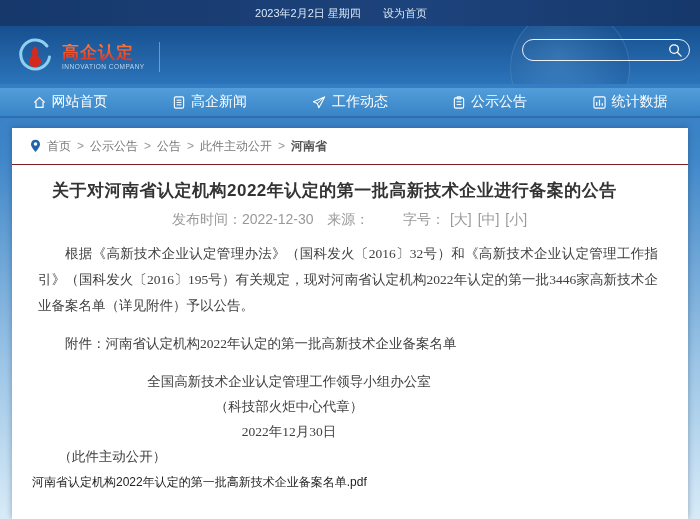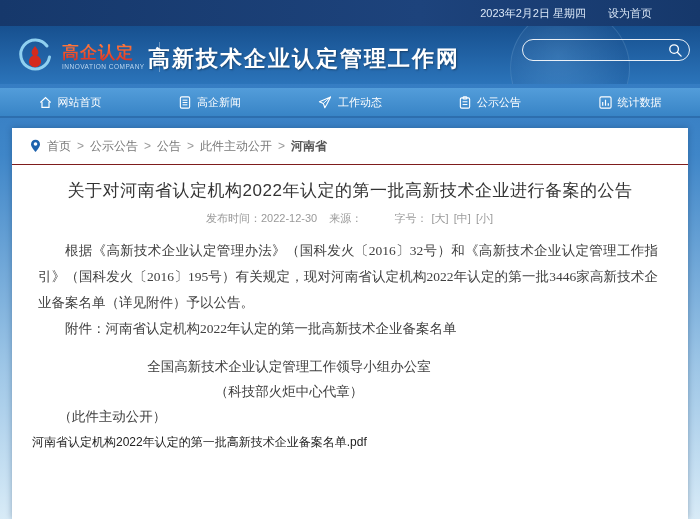--- a/index.html
+++ b/index.html
@@ -8,21 +8,21 @@
     width:700px; height:519px; overflow:hidden; position:relative;
     font-family:"Liberation Sans", sans-serif;
     background: linear-gradient(180deg, #2a72bd 0%, #3f86c8 30%, #9cc5e6 70%, #d8ebf7 100%);
   }
 
   
   .topbar {
     position:absolute; top:0; left:0; right:0; height:26px;
     background:linear-gradient(90deg,#16386b,#1d437c 60%,#16386b);
     color:#dce9f8; font-size:11px;
-    display:flex; justify-content:flex-end; align-items:center;
+    display:flex; justify-content:center; align-items:center;
     padding:0 26px 0 30px;
   }
   .topbar-links { display:flex; align-items:center; gap:7px;flex-direction:column; }
   .topbar-links .sep { color:#9db8d8; }
   .topbar-links span[data-interactable="true"] { cursor:pointer; }
 
   
   .header {
     position:absolute; top:26px; left:0; right:0; height:58px;
     background:linear-gradient(180deg,#17508f,#2b74ba);
@@ -63,57 +63,57 @@
 
   
   .nav {
     position:absolute; top:88px; left:0; right:0; height:30px;
     background:linear-gradient(180deg,#539dda,#3884c6);
     border-bottom:2px solid #2d6eae;
     display:flex; align-items:stretch;
   }
   .nav-item {
     flex:1; display:flex; align-items:center; justify-content:center; gap:6px;
-    color:#fff; font-size:11px; cursor:pointer; white-space:nowrap;
+    color:#fff; font-size:14px; cursor:pointer; white-space:nowrap;
   }
   .nav-item svg { display:block; }
 
   
   .panel {
     position:absolute; top:128px; left:12px; width:676px; bottom:0;
     background:#fff; box-shadow:0 0 6px rgba(10,40,80,.35);
   }
   .breadcrumb {
     display:flex; align-items:center; gap:6px;
     height:37px; padding-left:18px;
     border-bottom:1px solid #7f1d1d;
     color:#787878; font-size:12px;
   }
   .breadcrumb .crumb { cursor:pointer; }
   .breadcrumb .crumb-current { color:#555; font-weight:bold; cursor:default; }
   .breadcrumb .bc-sep { color:#9a9a9a; }
 
   .article-title {
-    text-align:center; font-size:17px; font-weight:normal; color:#333;
+    font-size:17px; font-weight:bold; color:#333;
     margin:14px 40px 0 40px; letter-spacing:.5px;
   }
   .article-meta {
-    text-align:center; font-size:11px; color:#999; margin-top:9px;
+    text-align:center; font-size:14px; color:#999; margin-top:9px;
   }
   .article-meta .m-gap { display:inline-block; width:26px; }
   .size-opt { cursor:pointer; margin:0 1px; }
 
   .article-body {
     font-family:"Liberation Serif","DejaVu Serif",serif;
     color:#404040; font-size:13.5px; line-height:26px;
     margin-top:12px; padding:0 30px 0 26px;
   }
   .salutation { }
   .p-indent { text-indent:2em; text-align:justify; }
-  .attachment-line { text-indent:2em; }
+  .attachment-line { margin-top:12px; text-indent:2em; }
   .signature { margin-top:12px; text-align:center; padding-right:118px; line-height:25px; }
   .disclosure { margin-top:0; text-indent:1.5em; line-height:25px; }
   .pdf-link {
     font-family:"Liberation Sans",sans-serif;
     font-size:12px; color:#222; margin:4px 0 0 -6px; cursor:pointer;
     line-height:18px;
   }
 </style>
 </head>
 <body>
@@ -137,21 +137,20 @@
       <path d="M 31 8 A 14.5 14.5 0 1 0 33.5 19" fill="none" stroke="#8fd0f0" stroke-width="3" stroke-linecap="round"></path>
       <path d="M19 8 c1.2 2.4 3.4 3.6 3.4 6.2 0 1.6-.8 2.6-1.6 3.4 2.6 1 4.2 3.2 4.2 6 0 2.2-1.4 4.4-3.6 5.2 -1.4.5-3.4.5-4.8 0 -2.2-.8-3.6-3-3.6-5.2 0-2.8 1.6-5 4.2-6 -.8-.8-1.6-1.8-1.6-3.4 0-2.6 2.2-3.8 3.4-6.2z" fill="#d42a1e"></path>
     </svg>
     <span class="logo-text-col" data-interactable="false">
       <span class="logo-cn" data-interactable="false">高企认定</span>
       <span class="logo-en" data-interactable="false">INNOVATION COMPANY</span>
     </span>
     <span class="logo-divider" data-interactable="false"></span>
   </div>
 
-  <div class="site-title" data-interactable="false">高新技术企业认定管理工作网</div>
 
   <div class="search-pill" data-interactable="true">
     <input class="search-input" type="text" data-interactable="true" placeholder="" style="">
     <button class="search-btn" data-interactable="true">
       <svg data-interactable="false" width="15" height="15" viewBox="0 0 16 16">
         <circle cx="6.5" cy="6.5" r="4.6" fill="none" stroke="#ffffff" stroke-width="1.4"></circle>
         <line x1="10.2" y1="10.2" x2="14" y2="14" stroke="#ffffff" stroke-width="1.4" stroke-linecap="round"></line>
       </svg>
     </button>
   </div>
@@ -231,18 +230,19 @@
     <span class="size-opt" data-interactable="true">[中]</span>
     <span class="size-opt" data-interactable="true">[小]</span>
   </div>
 
   <div class="article-body" data-interactable="false">
     <div class="p-indent" data-interactable="false">根据《高新技术企业认定管理办法》（国科发火〔2016〕32号）和《高新技术企业认定管理工作指引》（国科发火〔2016〕195号）有关规定，现对河南省认定机构2022年认定的第一批3446家高新技术企业备案名单（详见附件）予以公告。</div>
     <div class="attachment-line" data-interactable="false">附件：河南省认定机构2022年认定的第一批高新技术企业备案名单</div>
     <div class="signature" data-interactable="false">
       <div data-interactable="false">全国高新技术企业认定管理工作领导小组办公室</div>
       <div data-interactable="false">（科技部火炬中心代章）</div>
+      <div data-interactable="false">2022年12月30日</div>
     </div>
     <div class="disclosure" data-interactable="false">（此件主动公开）</div>
     <div class="pdf-link" data-interactable="true">河南省认定机构2022年认定的第一批高新技术企业备案名单.pdf</div>
   </div>
 
 </div>
 
 </body></html>

